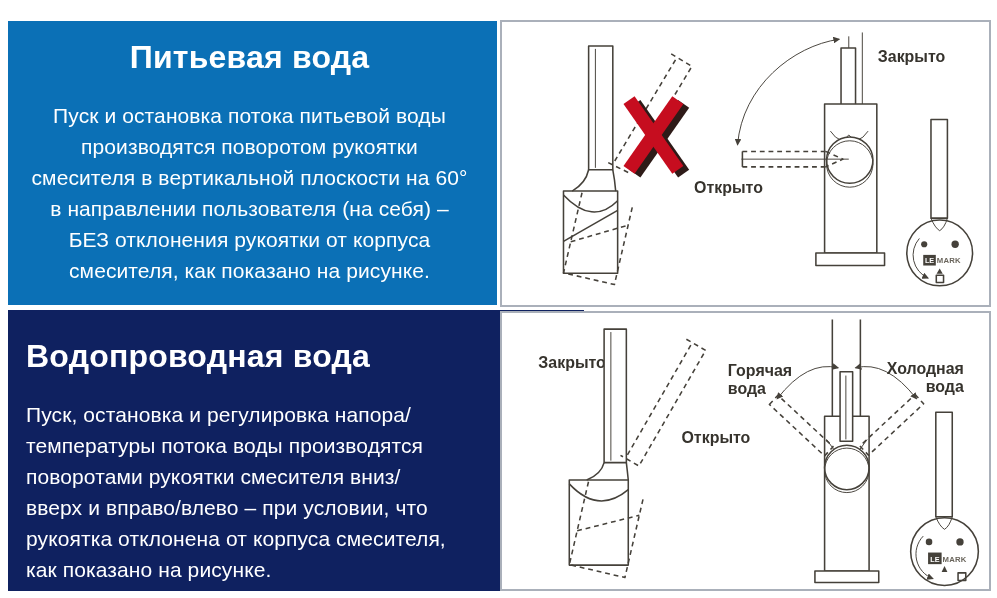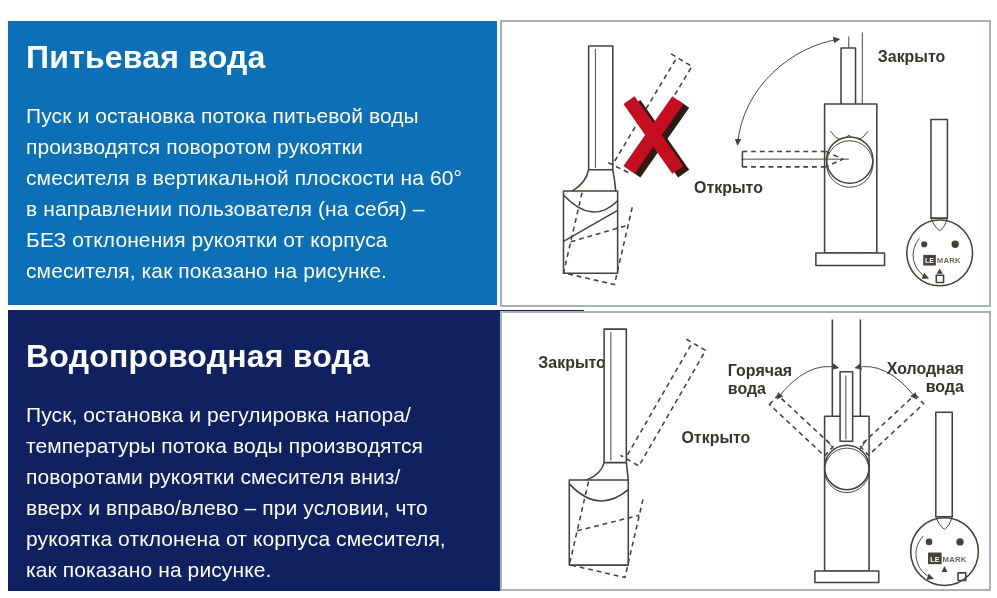--- a/index.html
+++ b/index.html
@@ -3,21 +3,21 @@
 <meta charset="utf-8">
 <style>
   html,body{margin:0;padding:0;}
   body{
     width:997px;height:598px;position:relative;
     background:var(--page-bg,#ffffff);
     font-family:"Liberation Sans",sans-serif;
     overflow:hidden;
   }
   .panel{position:absolute;box-sizing:border-box;padding-left:17px;}
-  .panel-tl{left:8px;top:21px;width:489px;height:284px;background:var(--drinking-panel-bg,#0b70b6);}
+  .panel-tl{left:8px;top:21px;width:489px;height:284px;background:var(--drinking-panel-bg,#0b70b6);text-align:center;}
   .panel-bl{left:8px;top:310px;width:576px;height:281px;background:var(--tap-panel-bg,#0f2160);}
   .panel-tr{left:500px;top:20px;width:491px;height:287px;background:#fff;border:2px solid var(--panel-border,#aab0ba);}
   .panel-br{left:500px;top:311px;width:491px;height:280px;background:#fff;border:2px solid var(--panel-border,#aab0ba);}
   .txtcol{padding:14px 24px 0 18px;color:var(--panel-text,#ffffff);}
   .panel-bl.txtcol{padding-top:24px;}
   .sec-title{
     margin:4px 0 24px 0;font-size:32px;font-weight:700;letter-spacing:.2px;
     font-family:"Liberation Sans",sans-serif;
   }
   .sec-body{

